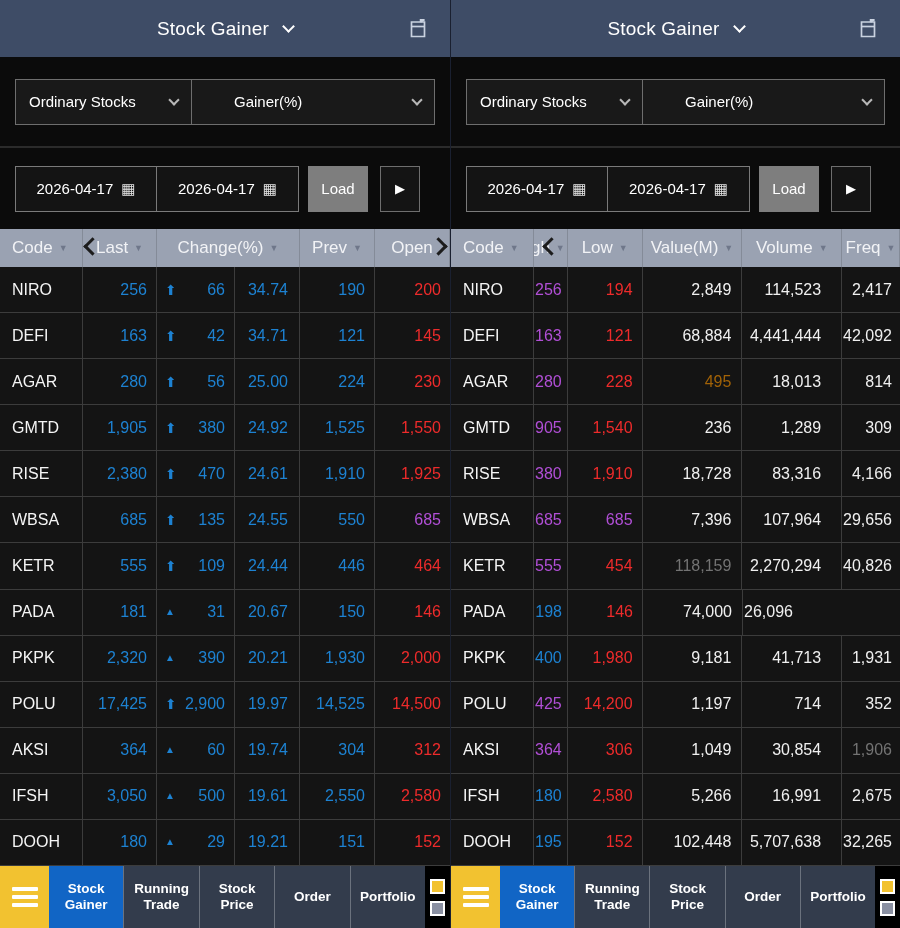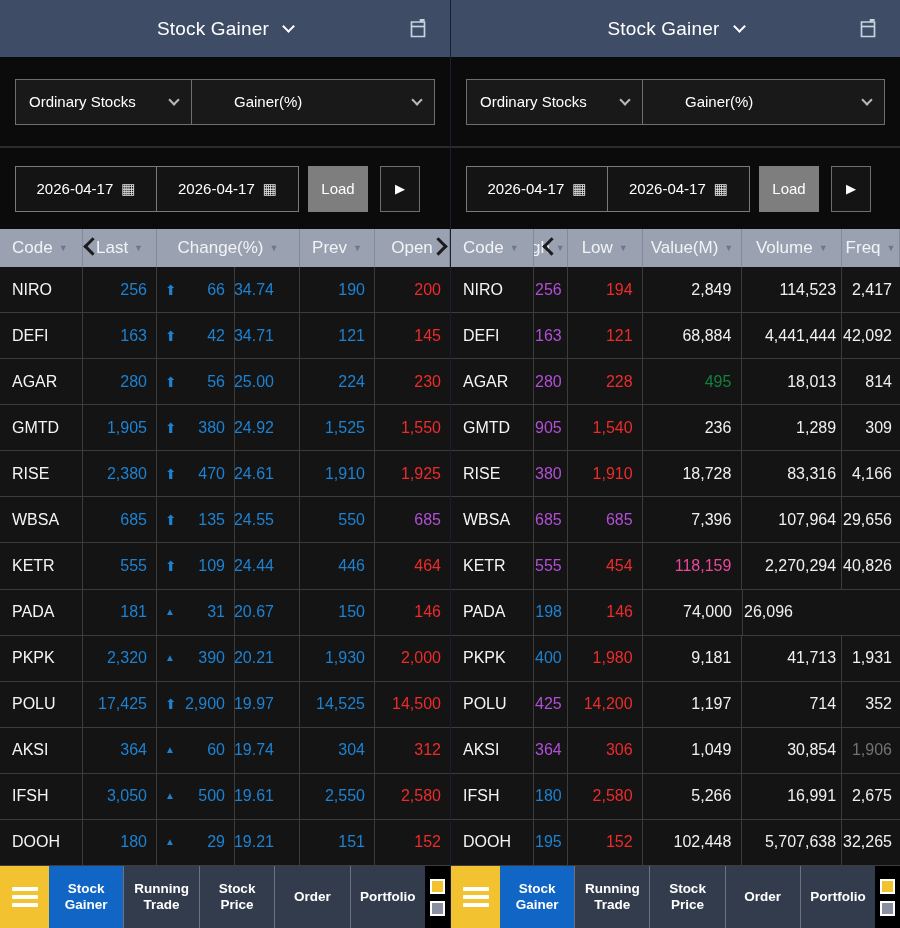--- a/index.html
+++ b/index.html
@@ -43,24 +43,24 @@
   .nav-chevron { position:absolute; top:50%; width:13px; height:13px; border-left:3.5px solid #1c1c1c; border-bottom:3.5px solid #1c1c1c; cursor:pointer; }
   .chev-left { transform:translateY(-62%) rotate(45deg); }
   .chev-right { transform:translateY(-62%) rotate(225deg); }
 
   .tbody { flex:1; display:flex; flex-direction:column; background:#141414;justify-content:space-between; }
   .trow { flex:1; display:flex; border-bottom:1px solid #3c3c3c; }
   .trow:last-child { border-bottom:1px solid #3c3c3c; }
   .td { display:flex; align-items:center; justify-content:flex-end; font-size:16px; border-right:1px solid #3c3c3c; overflow:hidden; white-space:nowrap; color:#f0f0f0; }
   .td:last-child { border-right:none; }
   .c-code { justify-content:flex-start; padding-left:12px; color:#f5f5f5; }
-  .w-code{width:83px;} .w-last{width:74px; padding-right:9px;} .w-chg{width:78px;} .w-pct{width:65px; padding-right:25px;}
+  .w-code{width:83px;} .w-last{width:74px; padding-right:9px;} .w-chg{width:78px;} .w-pct{width:65px; padding-right:11px;}
   .w-prev{width:75px; padding-right:9px;} .w-open{width:75px; padding-right:9px;}
   .w-high{width:34px; padding-right:5px;} .w-low{width:75px; padding-right:9px;}
-  .w-value{width:100px; padding-right:10px;} .w-volume{width:100px; padding-right:5px;} .w-freq{width:58px; padding-right:8px;}
+  .w-value{width:100px; padding-right:10px;} .w-volume{width:100px; padding-right:20px;} .w-freq{width:58px; padding-right:8px;}
   .c-chg { justify-content:space-between; padding:0 9px 0 8px; }
   .arrow-bold { font-size:14px; line-height:1; }
   .arrow-tri { font-size:10px; line-height:1; }
 
   
   .bottomnav { height:62px; display:flex; flex:0 0 auto; background:#000; }
   .hamburger { width:49px; background:#f2c230; display:flex; flex-direction:column; align-items:center; justify-content:center; gap:4px; cursor:pointer; }
   .hbar { width:26px; height:4px; background:#fff; border-radius:1px; }
   .navtab { flex:1; background:#333c4c; color:#fff; font-size:13.5px; font-weight:bold; display:flex; align-items:center; justify-content:center; text-align:center; line-height:1.18; padding:0 4px; cursor:pointer; border-left:1px solid rgba(255,255,255,.28); }
   .navtab.active { background:#1165c5; border-left:none; }
@@ -383,21 +383,21 @@
           <div class="td w-high" style="color: rgb(177, 79, 214);">163</div>
           <div class="td w-low" style="color: rgb(238, 43, 43);">121</div>
           <div class="td w-value" style="color: rgb(240, 240, 240);">68,884</div>
           <div class="td w-volume" style="color: rgb(240, 240, 240);">4,441,444</div>
           <div class="td w-freq" style="color: rgb(240, 240, 240);">42,092</div>
         </div>
         <div class="trow">
           <div class="td c-code w-code">AGAR</div>
           <div class="td w-high" style="color: rgb(177, 79, 214);">280</div>
           <div class="td w-low" style="color: rgb(238, 43, 43);">228</div>
-          <div class="td w-value" style="color: #15803d;">495</div>
+          <div class="td w-value" style="color: #a16207;">495</div>
           <div class="td w-volume" style="color: rgb(240, 240, 240);">18,013</div>
           <div class="td w-freq" style="color: rgb(240, 240, 240);">814</div>
         </div>
         <div class="trow">
           <div class="td c-code w-code">GMTD</div>
           <div class="td w-high" style="color: rgb(177, 79, 214);">1,905</div>
           <div class="td w-low" style="color: rgb(238, 43, 43);">1,540</div>
           <div class="td w-value" style="color: rgb(240, 240, 240);">236</div>
           <div class="td w-volume" style="color: rgb(240, 240, 240);">1,289</div>
           <div class="td w-freq" style="color: rgb(240, 240, 240);">309</div>
@@ -415,21 +415,21 @@
           <div class="td w-high" style="color: rgb(177, 79, 214);">685</div>
           <div class="td w-low" style="color: rgb(177, 79, 214);">685</div>
           <div class="td w-value" style="color: rgb(240, 240, 240);">7,396</div>
           <div class="td w-volume" style="color: rgb(240, 240, 240);">107,964</div>
           <div class="td w-freq" style="color: rgb(240, 240, 240);">29,656</div>
         </div>
         <div class="trow">
           <div class="td c-code w-code">KETR</div>
           <div class="td w-high" style="color: rgb(177, 79, 214);">555</div>
           <div class="td w-low" style="color: rgb(238, 43, 43);">454</div>
-          <div class="td w-value" style="color: #ec4899;">118,159</div>
+          <div class="td w-value" style="color: #737373;">118,159</div>
           <div class="td w-volume" style="color: rgb(240, 240, 240);">2,270,294</div>
           <div class="td w-freq" style="color: rgb(240, 240, 240);">40,826</div>
         </div>
         <div class="trow">
           <div class="td c-code w-code">PADA</div>
           <div class="td w-high" style="color: rgb(29, 130, 210);">198</div>
           <div class="td w-low" style="color: rgb(238, 43, 43);">146</div>
           <div class="td w-value" style="color: rgb(240, 240, 240);">74,000</div>
           <div class="td w-freq" style="color: rgb(240, 240, 240);">26,096</div>
         </div>

